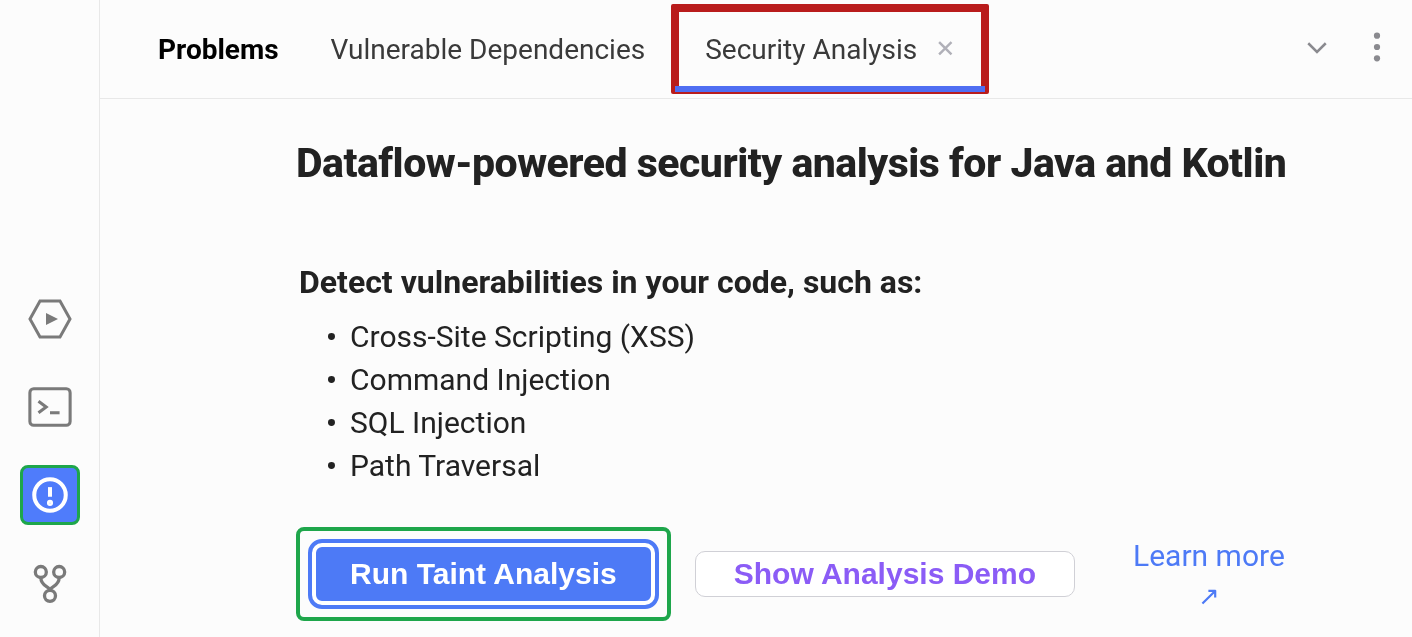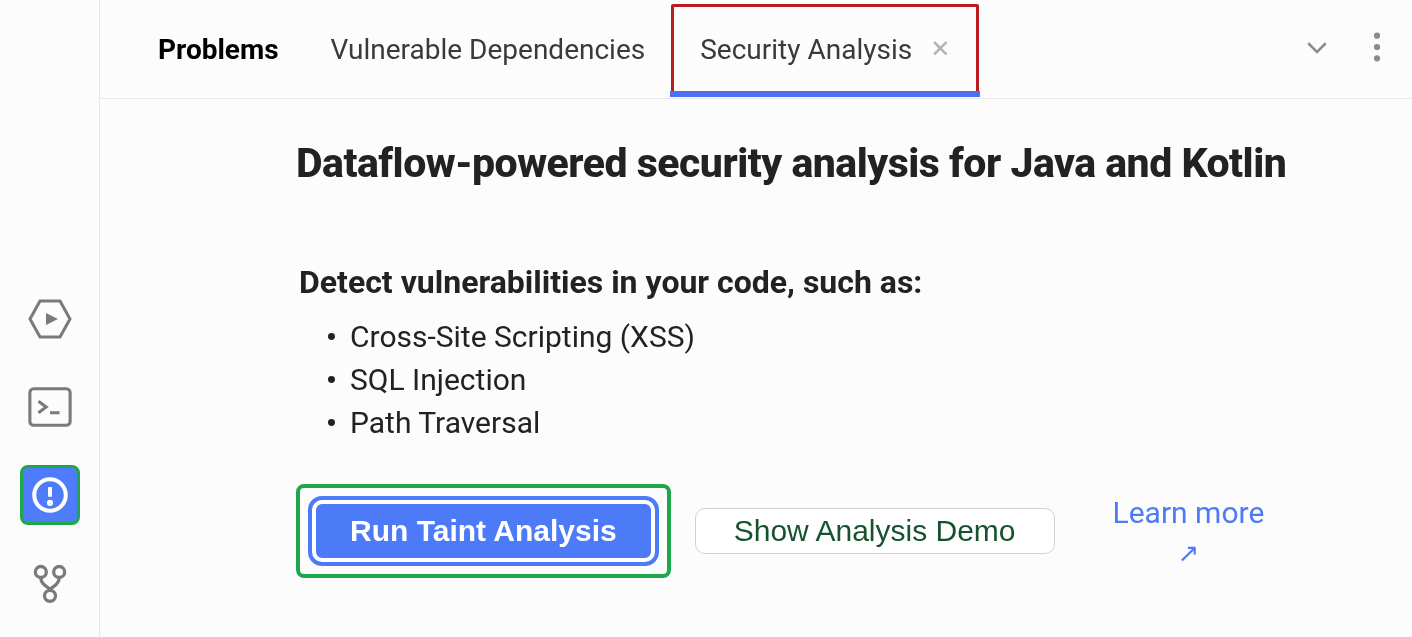--- a/index.html
+++ b/index.html
@@ -61,21 +61,21 @@
       display: flex;
       align-items: center;
       font-size: 28px;
       color: #3a3a3a;
       padding: 0 26px;
       height: 100%;
       cursor: pointer;
     }
     .tab.emph { font-weight: 700; color: #000000; }
     .tab-highlighted {
-      border: 3px solid #b91c1c;
+      border: 8px solid #b91c1c;
       border-radius: 2px;
       position: relative;
       height: 92%;
     }
     .tab-highlighted::after {
       content: "";
       position: absolute;
       left: -4px; right: -4px; bottom: -6px;
       height: 6px;
       background: #4f6ef2;
@@ -130,26 +130,26 @@
       font-weight: 700;
     }
     .actions {
       display: flex;
       align-items: center;
       margin-top: 44px;
       gap: 24px;
     }
     .btn {
       font-size: 30px;
-      font-weight: 400;
+      font-weight: 700;
       padding: 5px 38px;
       border-radius: 10px;
       border: 1.5px solid #d0d0d6;
       background: #fff;
-      color: #14532d;
+      color: #8b5cf6;
       cursor: pointer;
     }
     .btn-primary-wrap {
       border: 4px solid #1ea64b;
       border-radius: 8px;
       padding: 12px;
     }
     .btn-primary {
       background: #4d7af6;
       color: #fff;
@@ -233,20 +233,21 @@
           </svg>
       </span>
     </div>
   </div>
 
   <div class="content">
     <h1 class="title">Dataflow-powered security analysis for Java and Kotlin</h1>
     <h2 class="subtitle">Detect vulnerabilities in your code, such as:</h2>
     <ul class="vuln-list">
       <li>Cross-Site Scripting (XSS)</li>
+      <li>Command Injection</li>
       <li>SQL Injection</li>
       <li>Path Traversal</li>
     </ul>
     <div class="actions">
       <span class="btn-primary-wrap">
         <button class="btn btn-primary">Run Taint Analysis</button>
       </span>
       <button class="btn">Show Analysis Demo</button>
       <a class="link" href="#">
         <span>Learn more</span>

